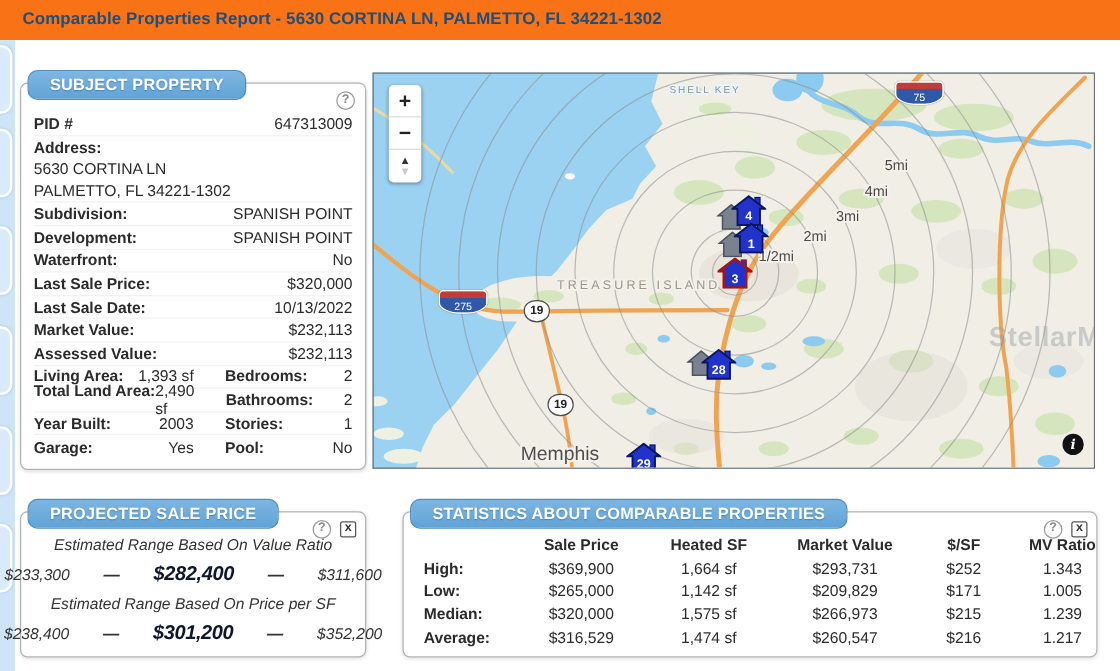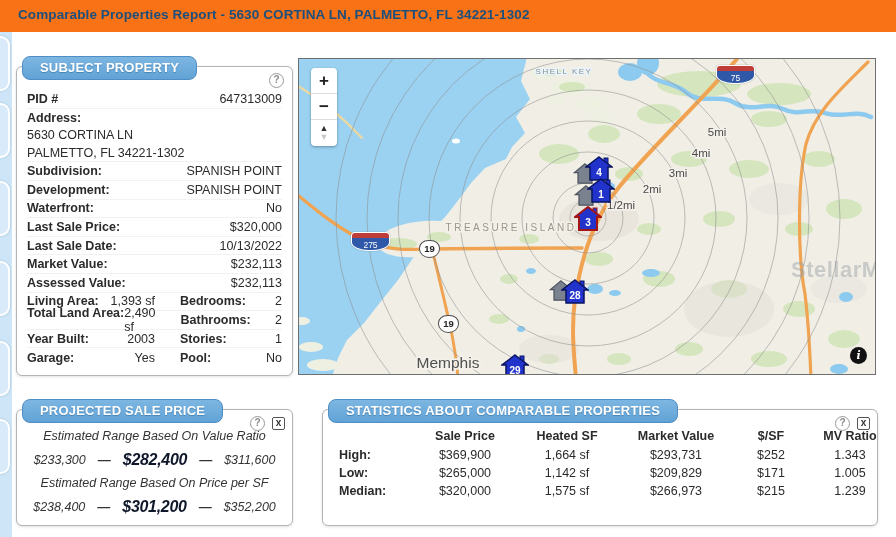--- a/index.html
+++ b/index.html
@@ -87,21 +87,21 @@
                color:rgba(150,158,165,.45); letter-spacing:.5px; }
   .info-btn { position:absolute; left:551px; top:288px; z-index:6; width:17px; height:17px;
               background:#111; border-radius:50%; color:#fff; text-align:center;
               font-size:11px; line-height:17px; font-weight:bold;
               font-family:"DejaVu Serif", serif; font-style:italic; cursor:pointer; }
 
   
   .projected-panel { left:16px; top:409px; width:277px; height:117px; }
   .proj-body { position:absolute; left:6px; right:6px; top:16px; text-align:center;font-style:italic; }
   .proj-caption { font-size:12.5px; color:#333; height:20px; line-height:20px; }
-  .proj-line { display:flex; justify-content:center; align-items:center; gap:12px; height:27px; }
+  .proj-line { display:flex; justify-content:center; align-items:center; gap:27px; height:27px; }
   .proj-low, .proj-high { font-size:12.5px; color:#333; }
   .proj-dash { font-size:13px; color:#333; font-weight:bold; }
   .proj-mid { font-size:16px; font-weight:bold; color:#0f172a; letter-spacing:-.3px; }
 
   
   .stats-panel { left:322px; top:409px; width:556px; height:117px; }
   .stats-table { position:absolute; left:8px; top:17px; font-size:12.5px; color:#2b2b2b; }
   .st-row { display:grid; grid-template-columns:82px 104px 100px 118px 72px 86px;
             height:18.4px; align-items:center; }
   .st-h { font-weight:bold; text-align:center; }
@@ -440,16 +440,24 @@
         <span class="st-v">1.005</span>
       </div>
       <div class="st-row">
         <span class="st-label">Median:</span>
         <span class="st-v">$320,000</span>
         <span class="st-v">1,575 sf</span>
         <span class="st-v">$266,973</span>
         <span class="st-v">$215</span>
         <span class="st-v">1.239</span>
       </div>
+      <div class="st-row">
+        <span class="st-label">Average:</span>
+        <span class="st-v">$316,529</span>
+        <span class="st-v">1,474 sf</span>
+        <span class="st-v">$260,547</span>
+        <span class="st-v">$216</span>
+        <span class="st-v">1.217</span>
+      </div>
     </div>
   </div>
 
 </div>
 
 </body></html>

